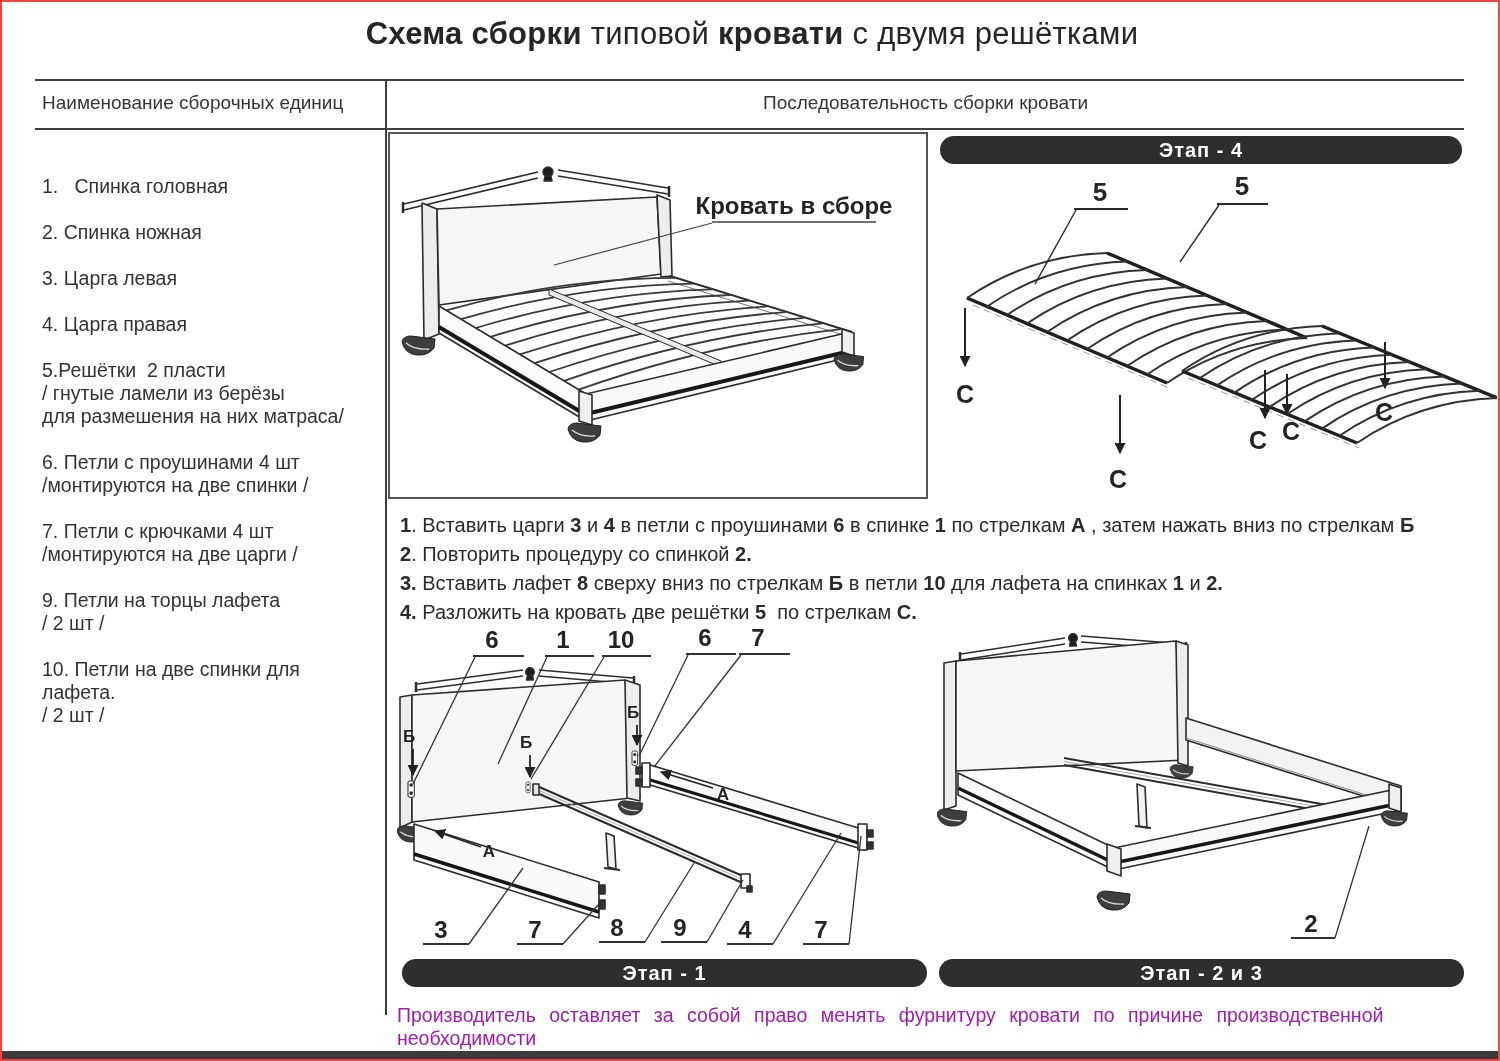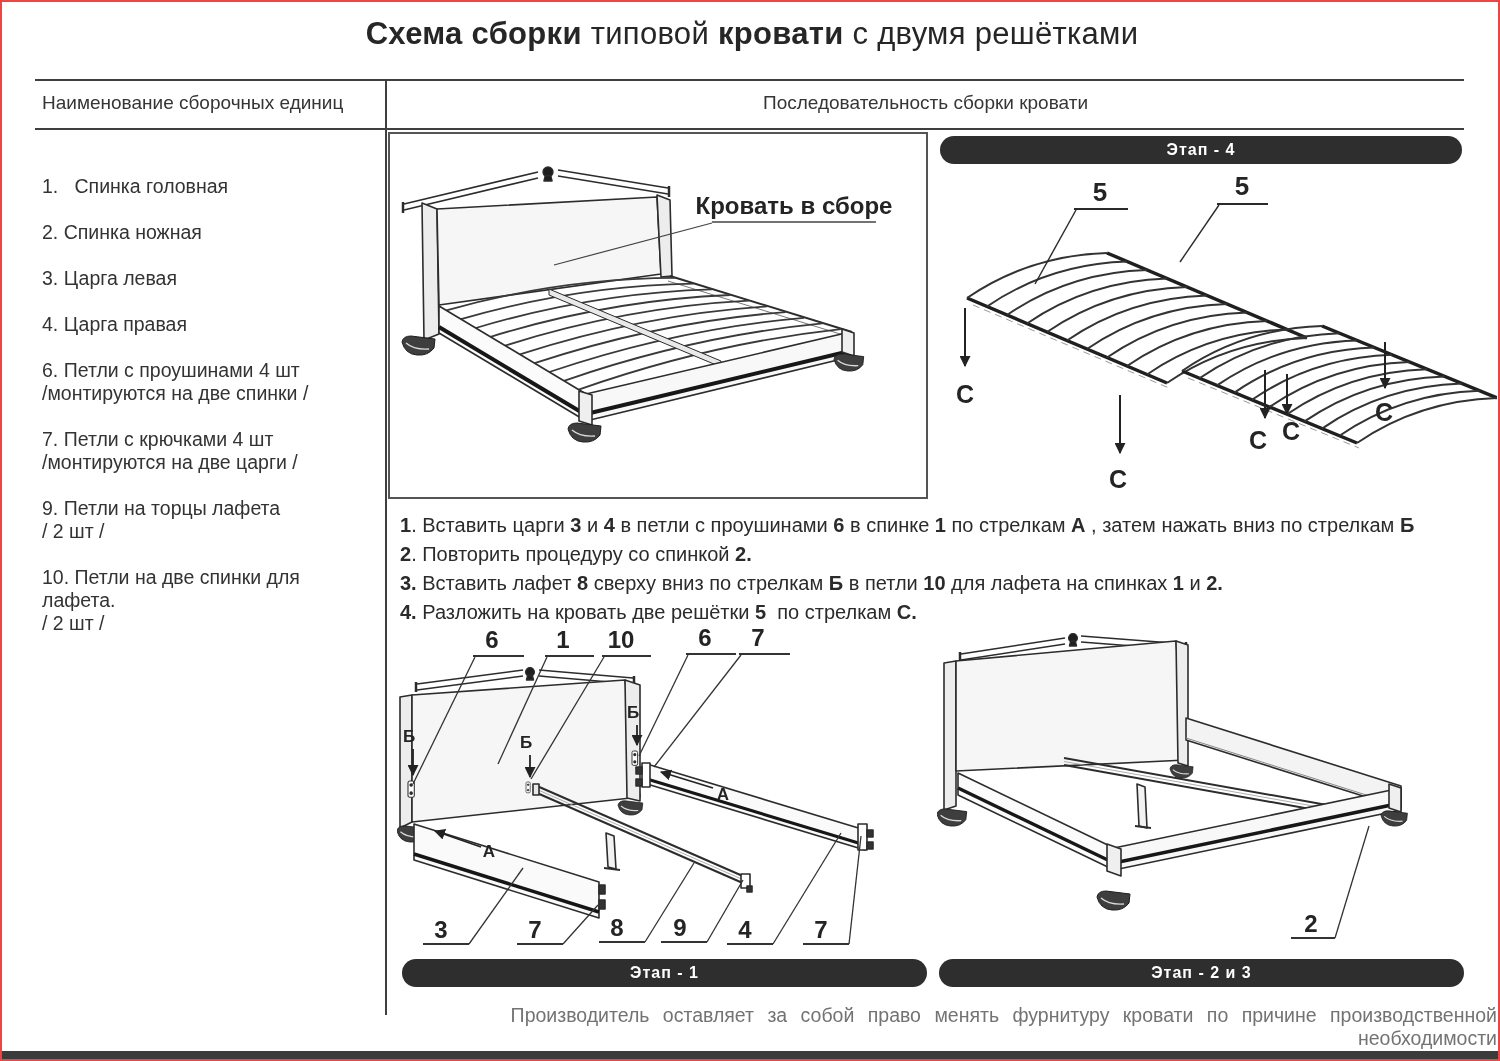--- a/index.html
+++ b/index.html
@@ -13,30 +13,30 @@
     left:0;top:14px;width:1500px;text-align:center;
     font-size:31px;letter-spacing:.3px;color:#262626;
   }
   .page-title span.b{font-weight:bold;}
   .rule{background:#3f3f3f;}
   .col-header{font-size:19px;color:#353535;}
   .parts-list{left:40px;top:173px;width:330px;font-size:19.5px;line-height:23px;color:#333;}
   .part-item{white-space:pre-wrap;margin-bottom:23px;}
   .pill{
     background:#2e2e2e;color:#ffffff;border-radius:15px;
-    font-size:16px;font-weight:bold;letter-spacing:1px;
+    font-size:20px;font-weight:bold;letter-spacing:1px;
     display:flex;align-items:center;justify-content:center;
   }
   .bed-box{border:2px solid #555;box-sizing:border-box;}
   .instructions{left:398px;top:509px;width:1075px;font-size:20px;line-height:29px;color:#2b2b2b;}
   .instr-line{white-space:pre-wrap;}
   .instr-line span.b{font-weight:bold;}
   .footer-note{
-    left:395px;top:1002px;width:1100px;text-align:right;
-    font-size:19.5px;color:#737373;word-spacing:8px;
+    left:395px;top:1002px;width:1100px;text-align:left;
+    font-size:19.5px;color:#a21caf;word-spacing:8px;
   }
   .bottom-bar{left:0;top:1049px;width:1500px;height:12px;background:#3b3b3b;}
   svg{display:block;}
   svg text{font-family:"Liberation Sans",sans-serif;fill:#242424;}
   svg .lbl{font-weight:bold;}
 </style>
 </head>
 <body>
 
 <div class="sheet">
@@ -69,20 +69,23 @@
   <div class="abs rule" style="left:383px;top:77px;width:2px;height:936px;"></div>
 
   <div class="abs col-header" style="left:385px;top:90px;width:1077px;text-align:center;">Последовательность сборки кровати</div>
   <div class="abs col-header" style="left:40px;top:90px;width:340px;">Наименование  сборочных единиц</div>
 
   <div class="abs parts-list">
     <div class="part-item">1.   Спинка головная</div>
     <div class="part-item">2. Спинка ножная</div>
     <div class="part-item">3. Царга левая</div>
     <div class="part-item">4. Царга правая</div>
+    <div class="part-item">5.Решётки  2 пласти
+/ гнутые ламели из берёзы
+для размешения на них матраса/</div>
     <div class="part-item">6. Петли с проушинами 4 шт
 /монтируются на две спинки /</div>
     <div class="part-item">7. Петли с крючками 4 шт
 /монтируются на две царги /</div>
     <div class="part-item">9. Петли на торцы лафета
 / 2 шт /</div>
     <div class="part-item">10. Петли на две спинки для лафета.
 / 2 шт /</div>
   </div>
 

